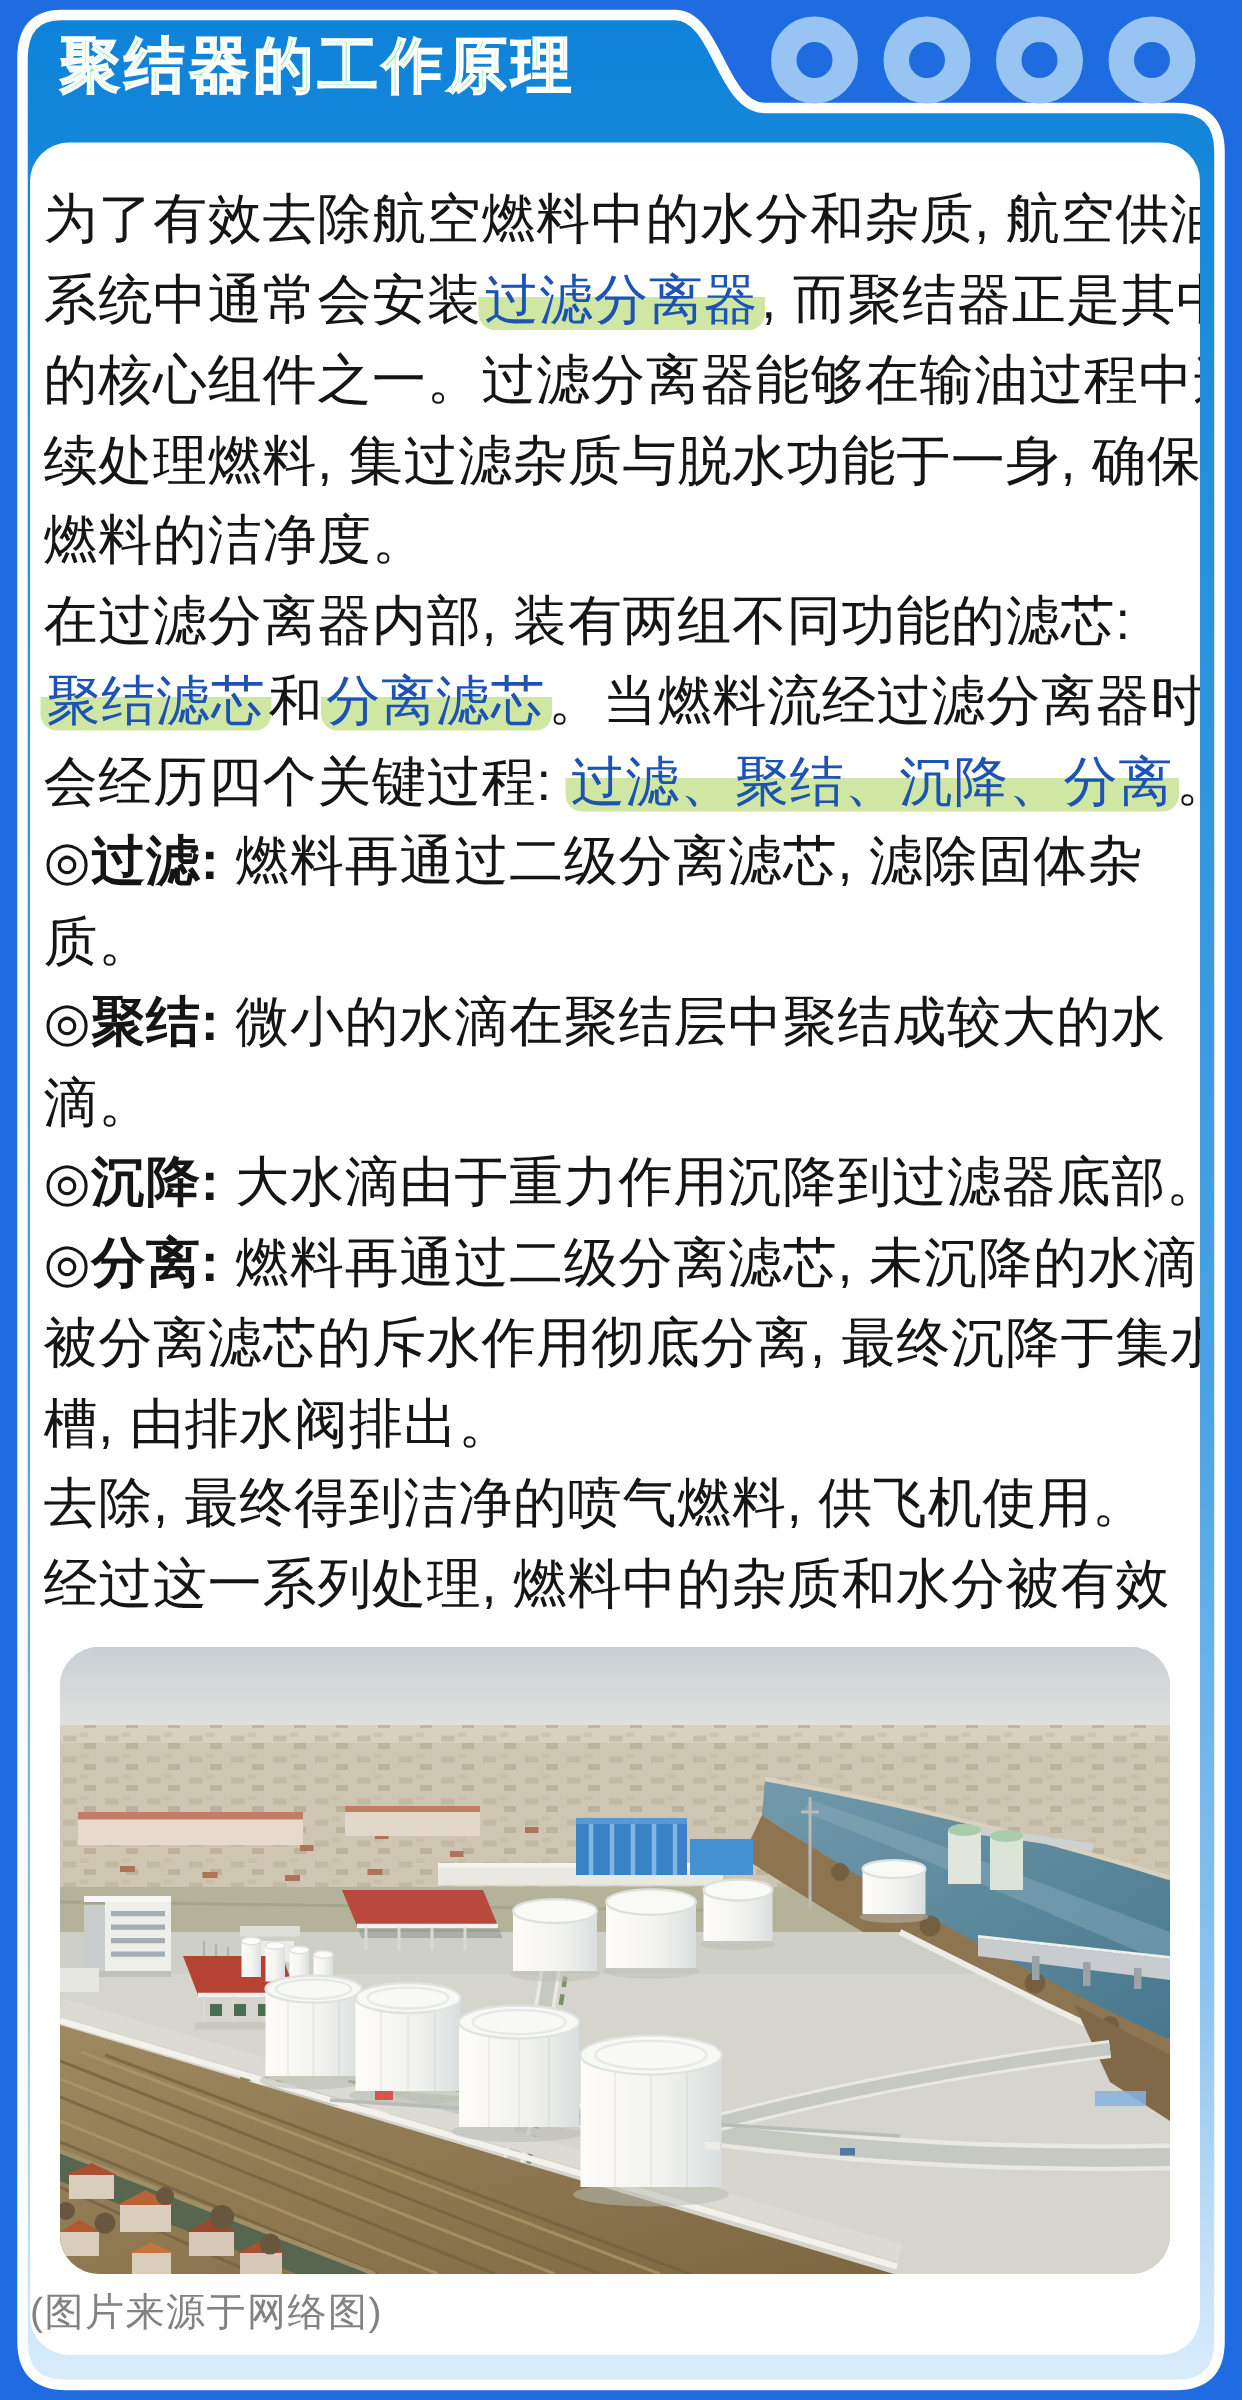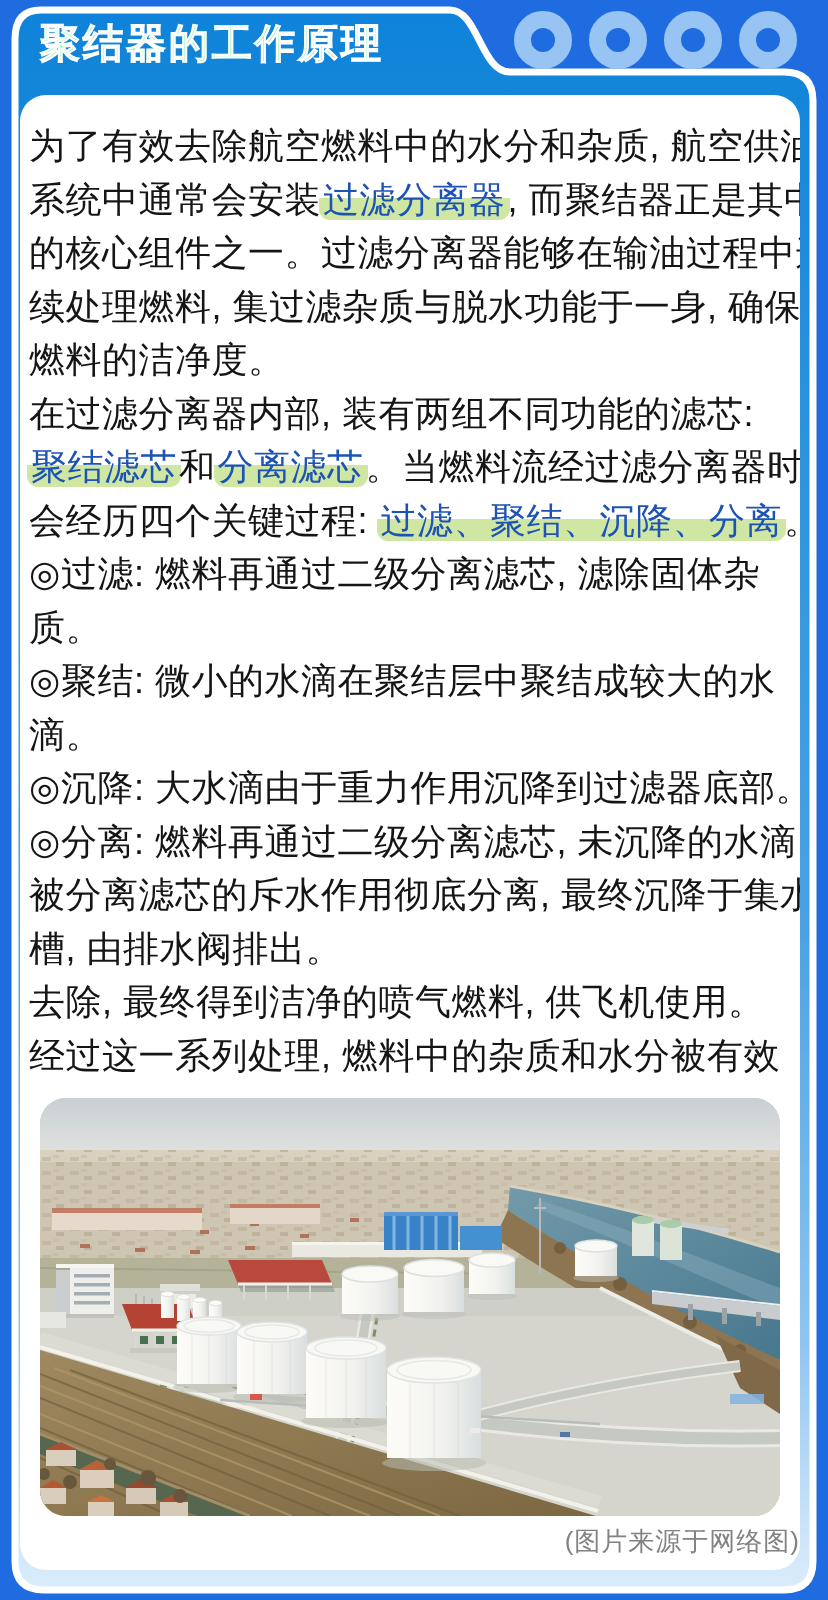--- a/index.html
+++ b/index.html
@@ -21,27 +21,27 @@
     background:#ffffff;border-radius:26px;box-sizing:border-box;
     padding-top:24px;overflow:hidden;
   }
   .article{padding:0 9px}
   .tline{height:53.5px;line-height:53.5px;font-size:36px;color:#151515;white-space:nowrap;letter-spacing:.5px}
   .tline .term{
     color:#1c53b4;font-weight:400;
     background:linear-gradient(to bottom,transparent 46%,#cfe7a2 46%);
     border-radius:11px;padding:0 4px;margin:0 -2px;
   }
-  .tline .b{font-weight:400}
+  .tline .b{font-weight:700}
   .photo{
     width:740px;height:418px;margin:16px auto 0;border-radius:26px;
     overflow:hidden;position:relative;background:#cdc7b6;
   }
   .photo svg{display:block}
-  .caption{margin-top:8px;text-align:right;font-size:26px;color:#828282;letter-spacing:1px}
+  .caption{margin-top:8px;text-align:left;font-size:26px;color:#828282;letter-spacing:1px}
 </style>
 </head>
 <body>
 
 <svg class="bgsvg" viewBox="0 0 828 1600" aria-hidden="true">
   <defs>
     <linearGradient id="pg" x1="0" y1="0" x2="0" y2="1">
       <stop offset="0" stop-color="#0e83d9"></stop>
       <stop offset="0.25" stop-color="#2a92dd"></stop>
       <stop offset="0.58" stop-color="#4aa2e3"></stop>

